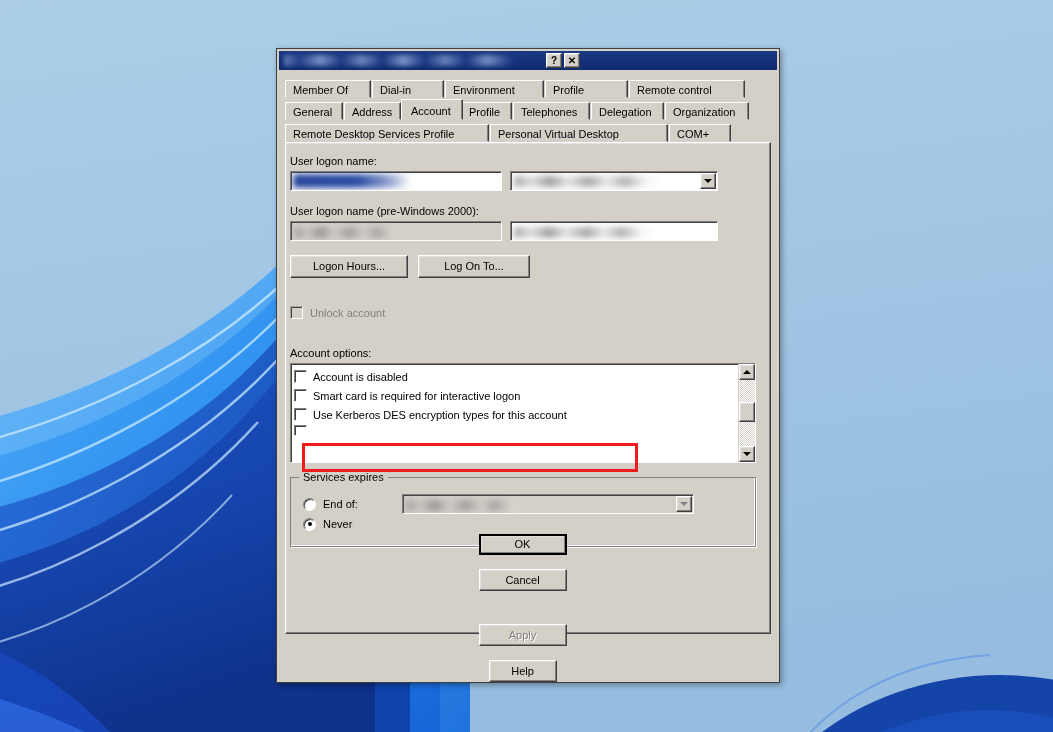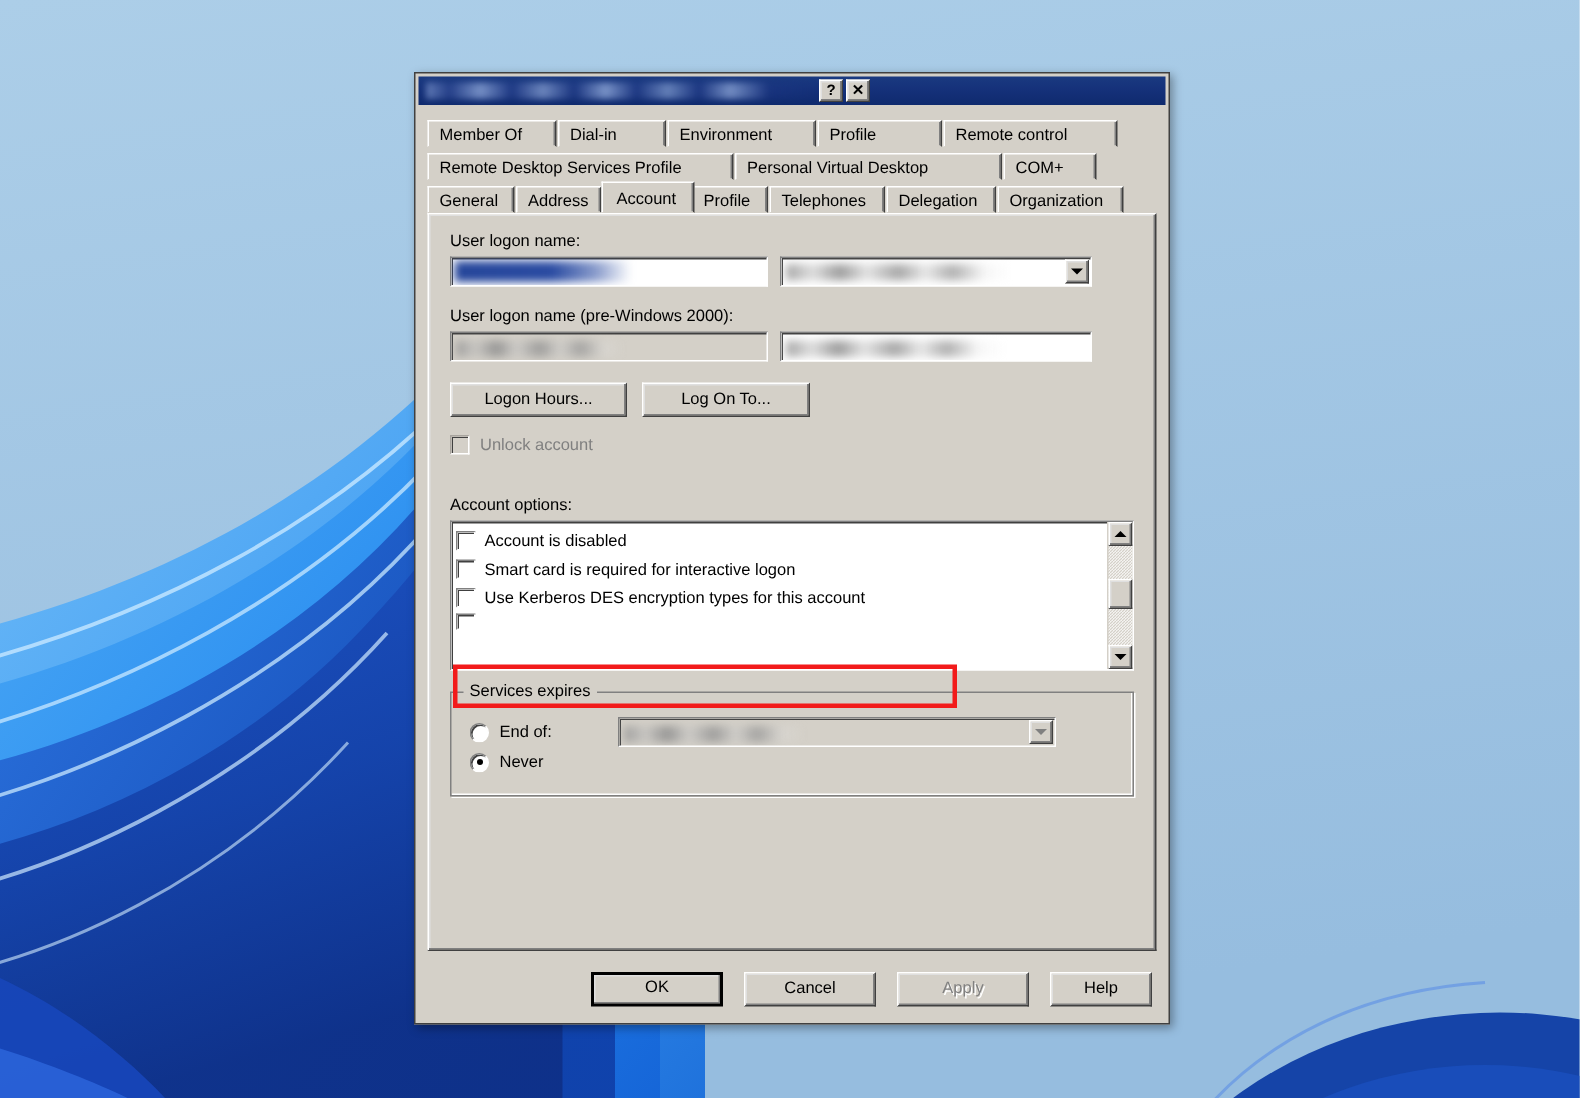--- a/index.html
+++ b/index.html
@@ -95,21 +95,21 @@
     padding: 4px 9px 2px 9px;
     z-index: 5;
     border-bottom-color: #d4d0c8;
     font-weight: normal;
   }
   .tabbody {
     border: 1px solid;
     border-color: #ffffff #404040 #404040 #ffffff;
     box-shadow: inset -1px -1px 0 #808080, inset 1px 1px 0 #dfdfdf;
     background: #d4d0c8;
-    padding: 12px 14px 10px 14px;
+    padding: 12px 14px 10px 4px;
     height: 492px;
     box-sizing: border-box;
     position: relative;
   }
 
   
   .lbl { font-size: 11px; color: #000; margin-bottom: 4px; }
   .lbl.disabled { color: #808080; }
 
   .field-row { display: flex; gap: 8px; margin-bottom: 14px; }
@@ -185,21 +185,21 @@
     box-shadow: inset -1px -1px 0 #808080, inset 1px 1px 0 #dfdfdf;
     font-size: 11px;
     font-family: "Liberation Sans", sans-serif;
     color: #000;
     height: 23px;
     cursor: default;
     box-sizing: border-box;
     text-align: center;
     line-height: 20px;
   }
-  .btn.disabled { color: #808080; text-shadow: 1px 1px 0 #ffffff; }
+  .btn.disabled { color: #808080; text-shadow: 1px 1px 0 #ffffff; margin-top: 19px; }
   .btn.default { border: 2px solid #000; line-height: 17px; }
 
   
   .cbx {
     width: 13px; height: 13px;
     background: #ffffff;
     border: 1px solid;
     border-color: #808080 #ffffff #ffffff #808080;
     box-shadow: inset 1px 1px 0 #404040;
     box-sizing: border-box;
@@ -323,20 +323,21 @@
   .footer {
     position: absolute;
     left: 0; right: 0; bottom: 0;
     height: 46px;
     display: flex;
     align-items: center;
     justify-content: flex-end;
     gap: 14px;
     padding-right: 11px;
     box-sizing: border-box;
+    flex-direction: column;
   }
 </style>
 </head>
 <body>
 
 <div id="desktop">
 
   <svg width="1053" height="732" viewBox="0 0 1053 732" style="position:absolute;inset:0;">
     <defs>
       <linearGradient id="g1" x1="0" y1="0" x2="1" y2="1">
@@ -399,35 +400,35 @@
 
     <div class="tabrow">
       <div class="tab" style="width:86px">Member Of</div>
       <div class="tab" style="width:72px">Dial-in</div>
       <div class="tab" style="width:99px">Environment</div>
       <div class="tab" style="width:83px">Profile</div>
       <div class="tab" style="width:116px">Remote control</div>
     </div>
 
     <div class="tabrow" style="margin-top:2px">
-      <div class="tab" style="width:204px">Remote Desktop Services Profile</div>
-      <div class="tab" style="width:178px">Personal Virtual Desktop</div>
-      <div class="tab" style="width:62px">COM+</div>
-    </div>
-
-    <div class="tabrow" style="margin-top:2px">
       <div class="tab" style="width:58px">General</div>
       <div class="tab" style="width:57px">Address</div>
       <div class="tab active" style="width:62px">Account</div>
       <div class="tab" style="width:51px">Profile</div>
       <div class="tab" style="width:77px">Telephones</div>
       <div class="tab" style="width:73px">Delegation</div>
       <div class="tab" style="width:84px">Organization</div>
     </div>
 
+    <div class="tabrow" style="margin-top:2px">
+      <div class="tab" style="width:204px">Remote Desktop Services Profile</div>
+      <div class="tab" style="width:178px">Personal Virtual Desktop</div>
+      <div class="tab" style="width:62px">COM+</div>
+    </div>
+
     <div class="tabbody">
 
       <div class="lbl">User logon name:</div>
       <div class="field-row">
         <div class="textbox" style="width:212px">
           <div class="redact redact-sel"></div>
         </div>
         <div class="combo" style="width:208px">
           <div class="cb-text">
             <div class="redact redact-grey" style="width:150px"></div>
@@ -446,21 +447,21 @@
         <div class="textbox" style="width:208px">
           <div class="redact redact-grey" style="width:145px;top:5px"></div>
         </div>
       </div>
 
       <div style="display:flex;gap:10px;margin-top:2px">
         <div class="btn" style="width:118px">Logon Hours...</div>
         <div class="btn" style="width:112px">Log On To...</div>
       </div>
 
-      <div style="display:flex;align-items:center;gap:7px;margin-top:12px">
+      <div style="display:flex;align-items:center;gap:7px;margin-top:28px">
         <div class="cbx disabled"></div>
         <div class="lbl disabled" style="margin:0">Unlock account</div>
       </div>
 
       <div class="lbl" style="margin-top:28px">Account options:</div>
 
       <div class="listbox">
         <div class="list-items">
           <div class="list-row">
             <div class="cbx"></div>

